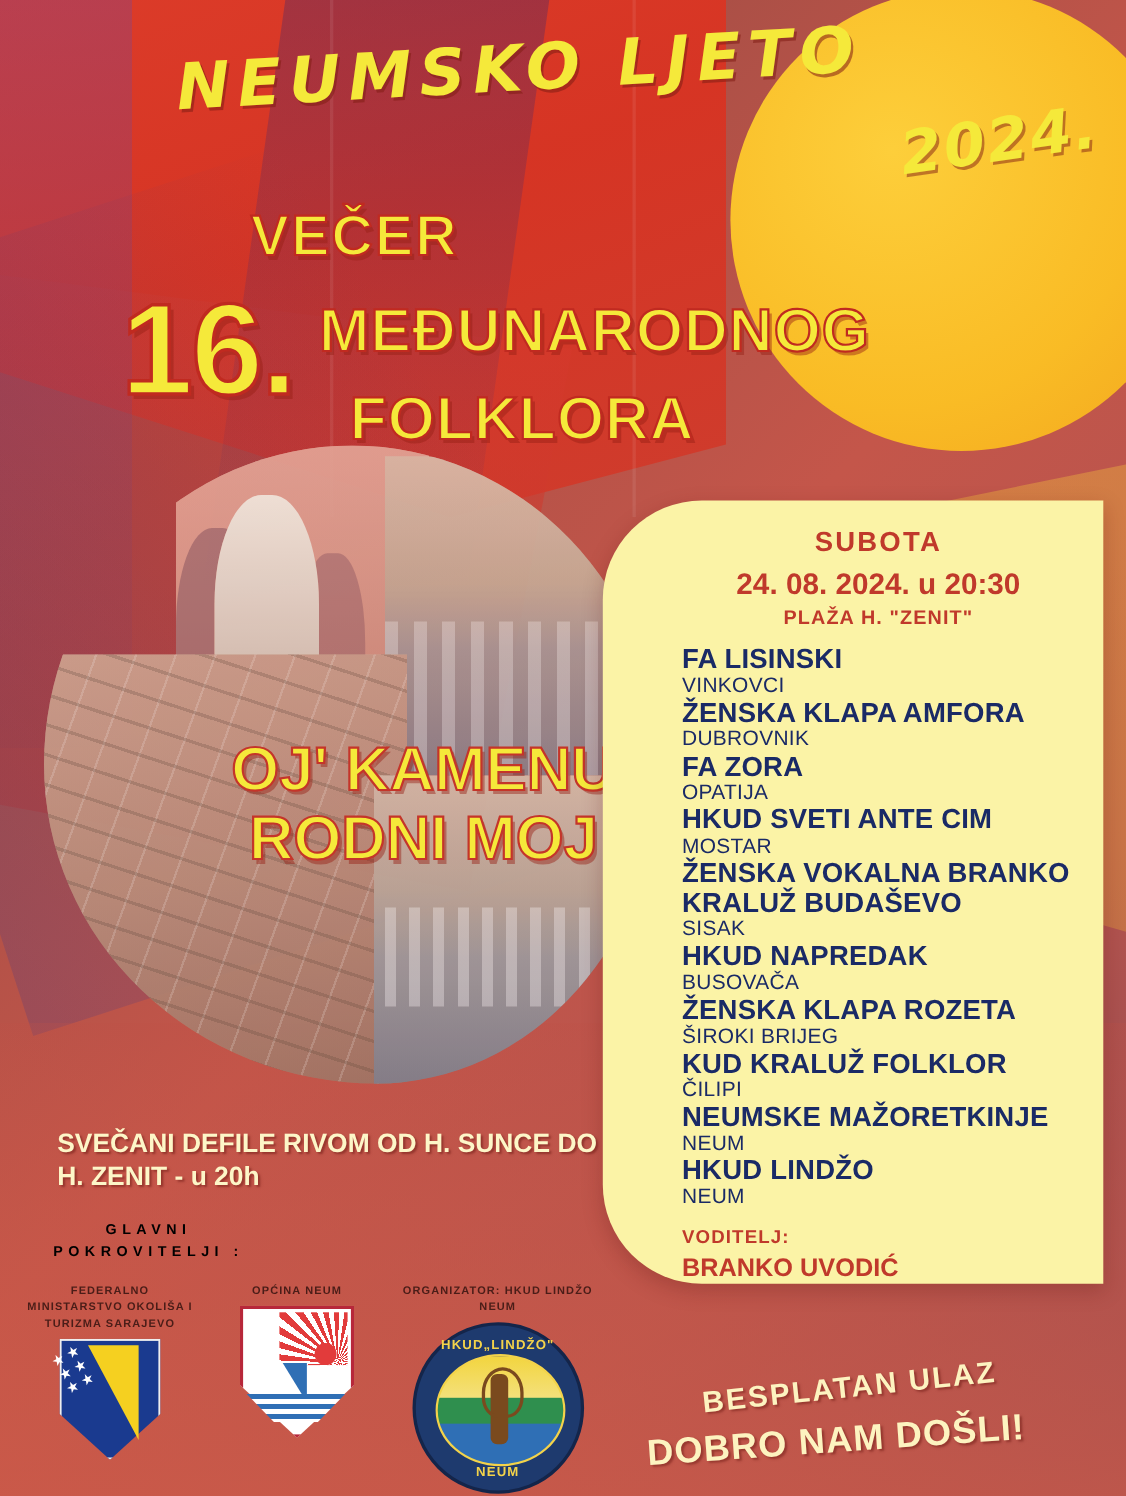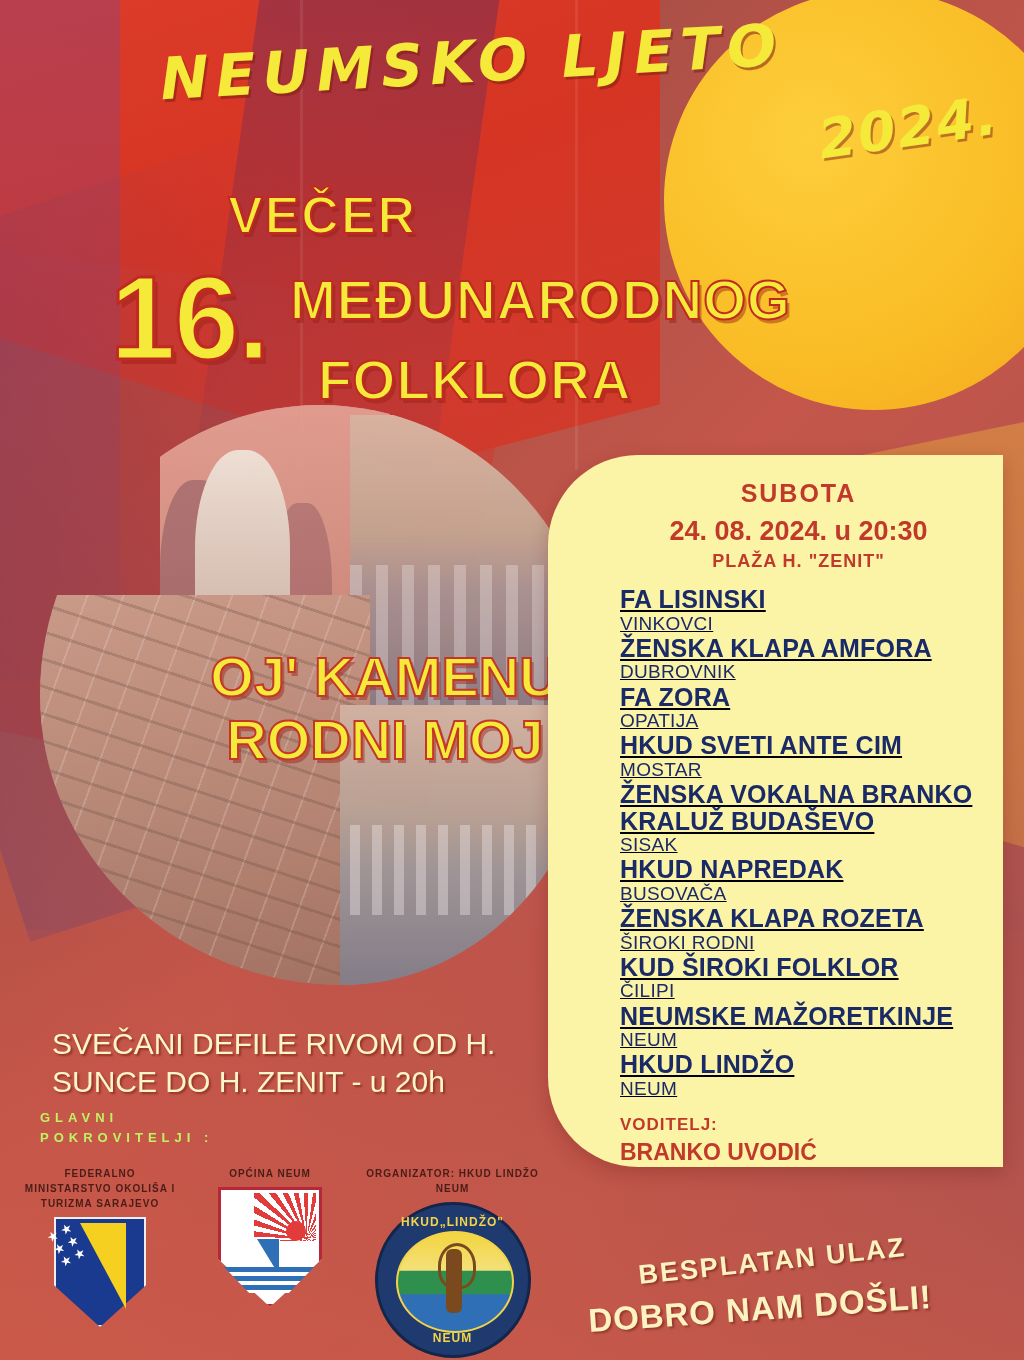--- a/index.html
+++ b/index.html
@@ -160,21 +160,21 @@
     text-align:center;
   }
   .folklora{
     position:absolute;left:318px;top:348px;
     font-weight:bold;font-size:55px;letter-spacing:1px;
     color:#f5e93a;
     -webkit-text-stroke:2px #c02a20;
     text-shadow:3px 4px 0 rgba(150,30,20,.45);
   }
   .subtitle{
-    position:absolute;left:175px;top:646px;width:420px;
+    position:absolute;left:175px;top:668px;width:420px;
     text-align:center;
     font-weight:bold;font-size:56px;line-height:1.12;
     color:#f5e93a;
     -webkit-text-stroke:2px #c4352a;
     text-shadow:3px 4px 0 rgba(150,30,20,.45);
   }
   
   .panel{
     position:absolute;left:548px;top:455px;width:455px;height:712px;
     background:#fbf3a6;
@@ -190,38 +190,38 @@
   }
   .p-place{
     text-align:center;font-weight:bold;font-size:18px;color:#c0392b;margin-top:4px;letter-spacing:1px;
   }
   .g-name{
     font-weight:bold;font-size:25px;color:#1a2a66;line-height:1.06;letter-spacing:.2px;
   }
   .g-city{
     font-size:19px;color:#1a2a66;line-height:1.12;letter-spacing:.3px;
   }
-  .list{margin-top:14px;text-decoration:underline;}
+  .list{margin-top:14px;}
   .list .row{margin-bottom:1px;}
   .host{
     margin-top:16px;text-align:left;padding-right:16px;
   }
   .host-label{font-weight:bold;font-size:17px;color:#c0392b;letter-spacing:1px;}
   .host-name{font-weight:bold;font-size:23px;color:#c0392b;margin-top:4px;}
   
   .defile{
     position:absolute;left:52px;top:1025px;width:520px;
-    font-weight:normal;font-size:30px;line-height:1.25;color:#fdf6c8;
+    font-weight:bold;font-size:24px;line-height:1.25;color:#fdf6c8;
     text-shadow:2px 2px 2px rgba(110,25,20,.55);
   }
   
   .sponsors{position:absolute;left:20px;top:1108px;width:520px;color:#3a1c1c;}
   .spon-title{
-    text-align:left;font-size:13px;letter-spacing:5px;line-height:1.5;
-    font-weight:bold;color:#bef264;width:190px;
+    text-align:center;font-size:13px;letter-spacing:5px;line-height:1.5;
+    font-weight:bold;color:#000000;width:190px;
   }
   .spon-row{position:absolute;top:58px;left:0;width:520px;}
   .spon{position:absolute;text-align:center;}
   .spon-cap{font-size:10px;font-weight:bold;letter-spacing:1px;line-height:1.5;color:#4a1d18;}
   .crest{margin:6px auto 0;}
   
   .crest-bih{width:92px;height:110px;position:relative;}
   .crest-bih .shield{
     position:absolute;inset:0;
     background:#1a3a8f;
@@ -351,24 +351,24 @@
         <div class="row">
           <div class="g-name">ŽENSKA VOKALNA BRANKO KRALUŽ BUDAŠEVO</div>
           <div class="g-city">SISAK</div>
         </div>
         <div class="row">
           <div class="g-name">HKUD NAPREDAK</div>
           <div class="g-city">BUSOVAČA</div>
         </div>
         <div class="row">
           <div class="g-name">ŽENSKA KLAPA ROZETA</div>
-          <div class="g-city"> ŠIROKI RODNI</div>
-        </div>
-        <div class="row">
-          <div class="g-name">KUD ŠIROKI FOLKLOR</div>
+          <div class="g-city"> ŠIROKI BRIJEG</div>
+        </div>
+        <div class="row">
+          <div class="g-name">KUD KRALUŽ FOLKLOR</div>
           <div class="g-city">ČILIPI</div>
         </div>
         <div class="row">
           <div class="g-name">NEUMSKE MAŽORETKINJE</div>
           <div class="g-city">NEUM</div>
         </div>
         <div class="row">
           <div class="g-name">HKUD LINDŽO</div>
           <div class="g-city">NEUM</div>
         </div>

